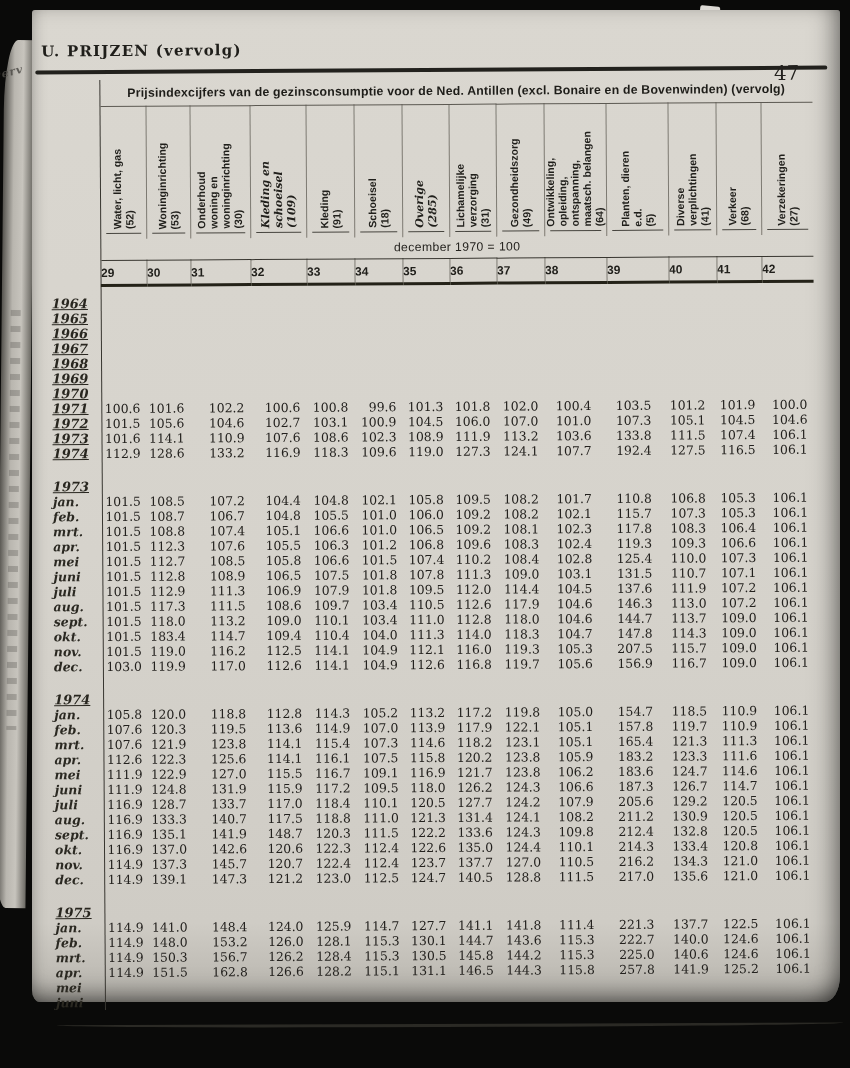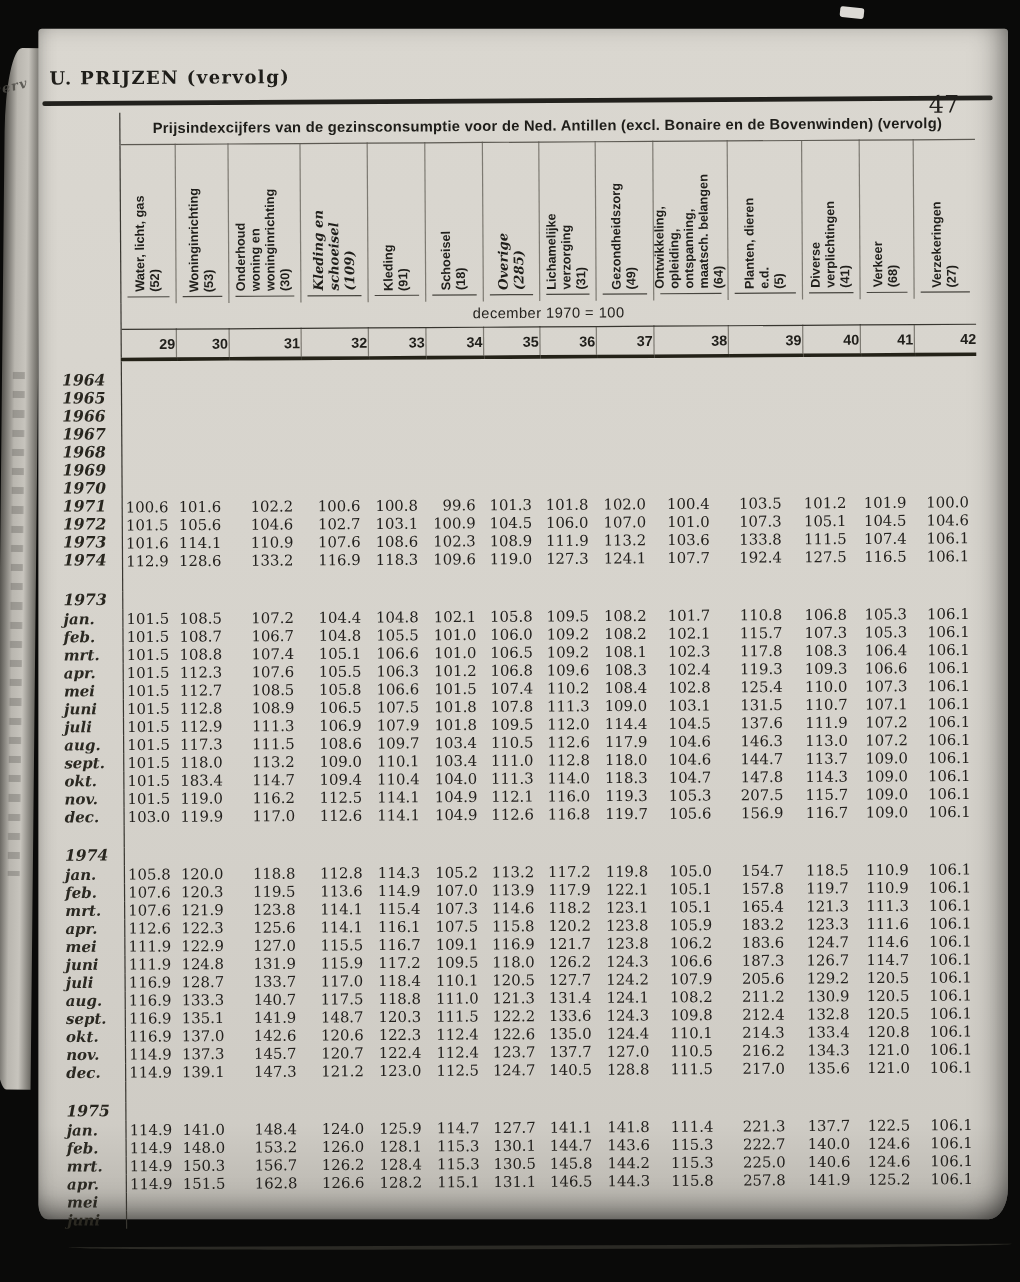--- a/index.html
+++ b/index.html
@@ -21,21 +21,21 @@
   .prev-edge .bleed {
     position:absolute; left:9px; top:270px; width:10px; height:420px; opacity:.28;
     background:repeating-linear-gradient(180deg,#45433f 0 6px, transparent 6px 16px);
     filter:blur(.4px);
   }
   .spine-text {
     position:absolute; left:-6px; top:66px; font:italic 600 11px "DejaVu Serif", serif;
     color:#4e4c47; transform:rotate(-14deg); opacity:.85; letter-spacing:1px;
   }
   .page {
-    position:absolute; left:32px; top:24px; width:808px; height:992px;
+    position:absolute; left:32px; top:10px; width:808px; height:992px;
     background:
       linear-gradient(180deg, #dad7d0 0%, #d6d3cc 55%, #cfccc5 92%, #b6b3ac 100%);
     border-radius:3px 3px 16px 8px / 3px 3px 26px 12px;
     box-shadow: inset -16px 0 26px -12px rgba(0,0,0,.5),
                 inset 0 -20px 26px -16px rgba(0,0,0,.55),
                 inset 10px 0 18px -14px rgba(0,0,0,.35);
   }
   .page-inner { transform:rotate(-0.35deg); padding:16px 8px 0 6px; position:relative; }
 
   .page-head { position:relative; height:40px; }
@@ -68,33 +68,33 @@
     color:#201f1b; max-height:108px;
   }
   .rot.it { font:italic 700 11px "DejaVu Serif", serif; }
   .hline { border-top:1.4px solid #47453f; margin:3px 5px 5px; }
   .basenote {
     height:22px; text-align:center; vertical-align:middle;
     font:400 12.2px "Liberation Sans", sans-serif; color:#24221e;
     border-bottom:1.5px solid #383630; letter-spacing:.4px;
   }
   .cnum {
-    height:25px; text-align:right; vertical-align:middle;
+    height:25px; text-align:left; vertical-align:middle;
     font:700 12px "Liberation Sans", sans-serif; color:#201f1b;
     border-left:1px solid #7d7a72; border-bottom:3px solid #242218;
   }
   tr.cnums .lbl { border-bottom:none; }
   .val {
     height:15px; text-align:right; padding-right:7px; white-space:nowrap;
     font:400 12.4px "DejaVu Serif", serif; color:#23211e;
   }
   .val.c9 { padding-right:16px; }   
   .val.c10 { padding-right:18px; }  
   .val.c11 { padding-right:12px; }  
-  .lbl.year  { font:italic 700 13px "DejaVu Serif", serif; padding-left:9px; color:#28261f; }
+  .lbl.year  { font:italic 700 13px "DejaVu Serif", serif; padding-left:9px; color:#28261f;text-decoration:underline; }
   .lbl.month { font:italic 600 12.5px "DejaVu Serif", serif; padding-left:9px; color:#2b2922;margin-top:28px; }
   tr.gap td { height:18px; }
   tr.gap.sm td { height:10px; }
   .bottom-rule {
     margin:16px 6px 0 16px; height:2.5px; width:786px; background:#2b2a25;
     border-radius:0 0 100% 100% / 0 0 300% 300%;
     transform:rotate(.15deg);
   }
 </style>
 </head>

